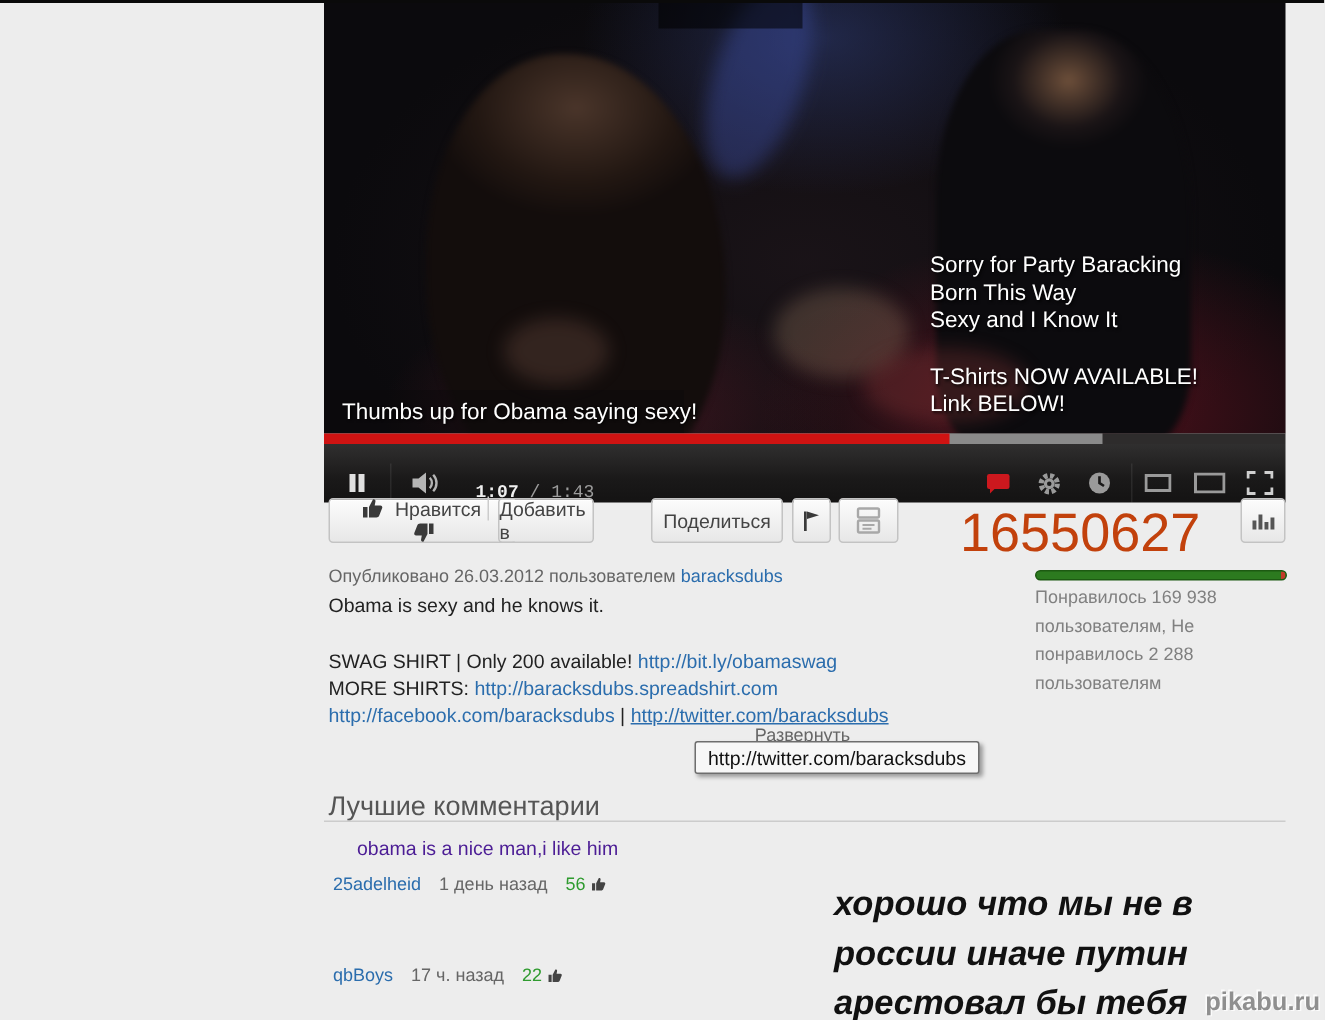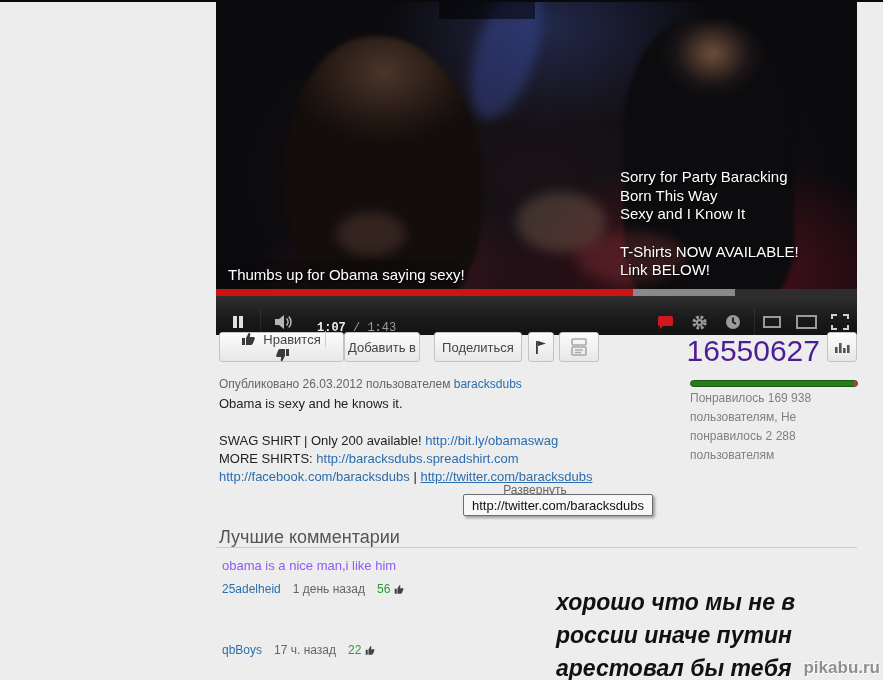--- a/index.html
+++ b/index.html
@@ -50,26 +50,26 @@
   #size-group{display:flex;align-items:center;border-left:1px solid rgba(255,255,255,.08);height:26px;margin-left:4px;}
 
   
   .yt-btn{position:absolute;top:332px;height:30px;box-sizing:border-box;border:1px solid #c3c3c3;border-radius:3px;
     background:linear-gradient(#fcfcfc,#e7e7e7);color:#444;font-size:13px;display:flex;align-items:center;
     justify-content:center;cursor:pointer;box-shadow:0 1px 0 rgba(255,255,255,.8) inset;flex-direction:column;}
   #like-group{left:219px;width:125px;padding:0;}
   #like-group .seg{display:flex;align-items:center;justify-content:center;height:28px;}
   #like-seg{width:88px;border-right:1px solid #ccc;gap:6px;}
   #dislike-seg{width:35px;}
-  #addto-button{left:344px;width:76px;}
+  #addto-button{left:332px;width:64px;}
   #share-button{left:434px;width:88px;}
   #flag-button{left:528px;width:26px;}
   #transcript-button{left:559px;width:40px;}
   #stats-button{left:827px;width:30px;}
-  #view-count{position:absolute;left:640px;top:334px;width:180px;text-align:right;font-size:30px;color:#4c1d95;}
+  #view-count{position:absolute;left:640px;top:334px;width:180px;font-size:36px;color:#c2410c;}
 
   
   #published-line{position:absolute;left:219px;top:377px;font-size:12px;color:#666;}
   a.link{color:#2b6dad;text-decoration:none;cursor:pointer;}
   a.link.hovered{text-decoration:underline;}
   #description-text{position:absolute;left:219px;top:396px;font-size:13px;color:#222;}
   #desc-links{position:absolute;left:219px;top:432px;font-size:13px;color:#222;line-height:18px;}
   #expand-label{position:absolute;left:475px;top:483px;width:120px;text-align:center;font-size:12px;color:#666;cursor:pointer;}
   #sentiment-bar{position:absolute;left:690px;top:380px;width:168px;height:7px;border-radius:4px;
     background:#2c7a1f;border:1px solid #1d5a12;box-sizing:border-box;overflow:hidden;}
@@ -77,21 +77,21 @@
   #rating-text{position:absolute;left:690px;top:389px;width:140px;font-size:12px;line-height:19px;color:#808080;}
 
   
   #url-tooltip{position:absolute;left:463px;top:494px;height:20px;padding:0 8px;background:#f7f7f7;
     border:1px solid #6e6e6e;border-radius:2px;box-shadow:2px 2px 3px rgba(0,0,0,.35);
     font-size:13px;color:#111;display:flex;align-items:center;white-space:nowrap;z-index:5;}
 
   
   #comments-header{position:absolute;left:219px;top:527px;font-size:18px;color:#555;}
   #comments-divider{position:absolute;left:216px;top:547px;width:641px;height:1px;background:#ccc;}
-  .comment-text{position:absolute;left:222px;font-size:13px;color:#8b5cf6;}
+  .comment-text{position:absolute;left:238px;font-size:13px;color:#4c1d95;}
   .comment-meta{position:absolute;left:222px;font-size:12px;color:#666;display:flex;align-items:center;gap:12px;}
   .comment-meta .votes{color:#2f9b2f;display:flex;align-items:center;gap:4px;}
   #comment-1-text{top:558px;} #comment-1-meta{top:582px;}
   #comment-2-text{top:618px;} #comment-2-meta{top:643px;}
 
   
   #meme-text{position:absolute;left:556px;top:586px;font-size:23px;line-height:33px;
     font-style:italic;font-weight:bold;color:#111;}
 
   #watermark{position:absolute;right:3px;bottom:2px;font-size:17px;font-weight:bold;color:#8f8f8f;

